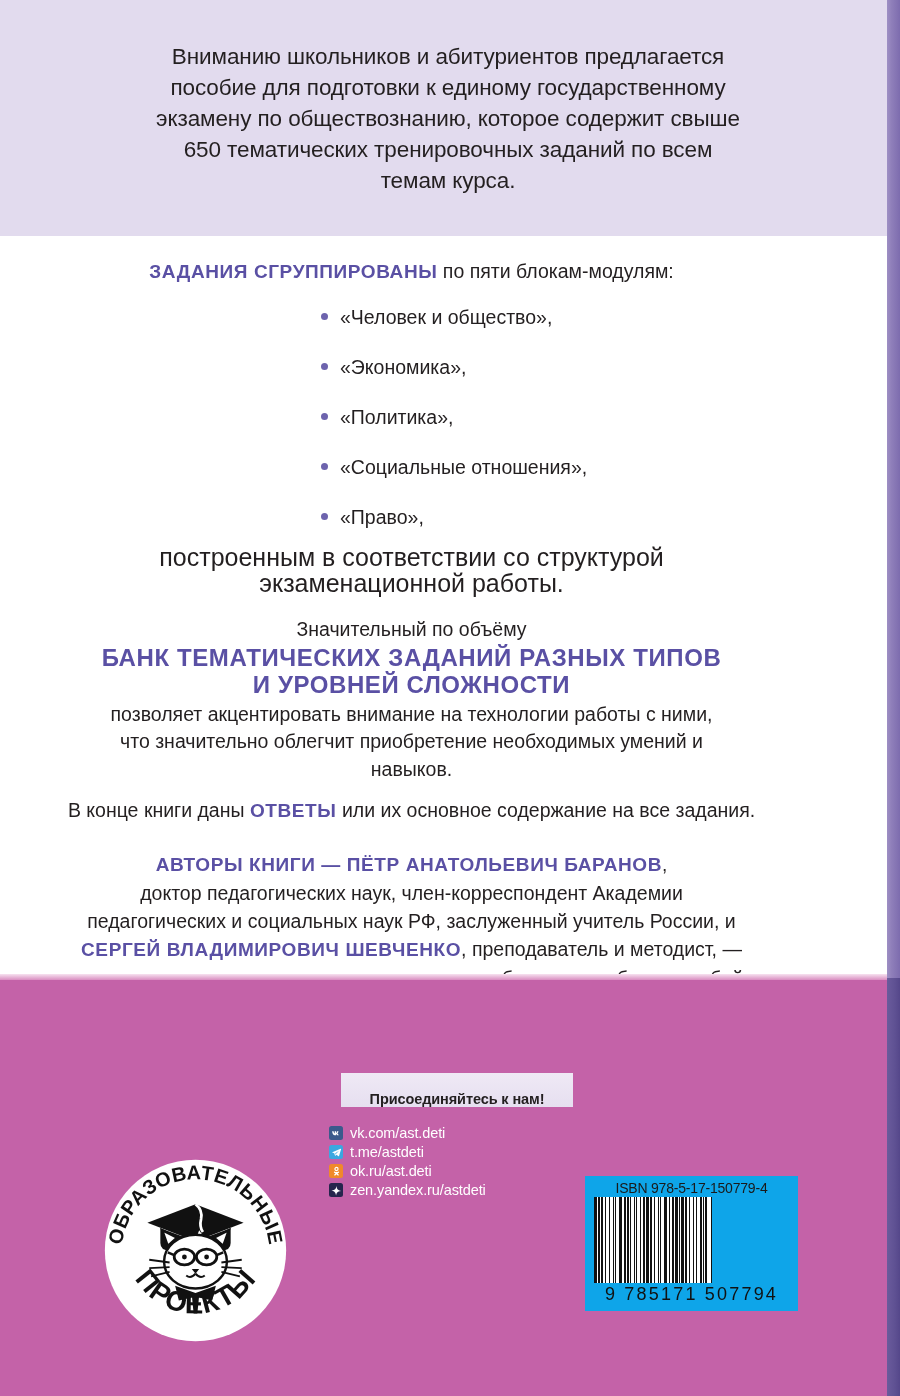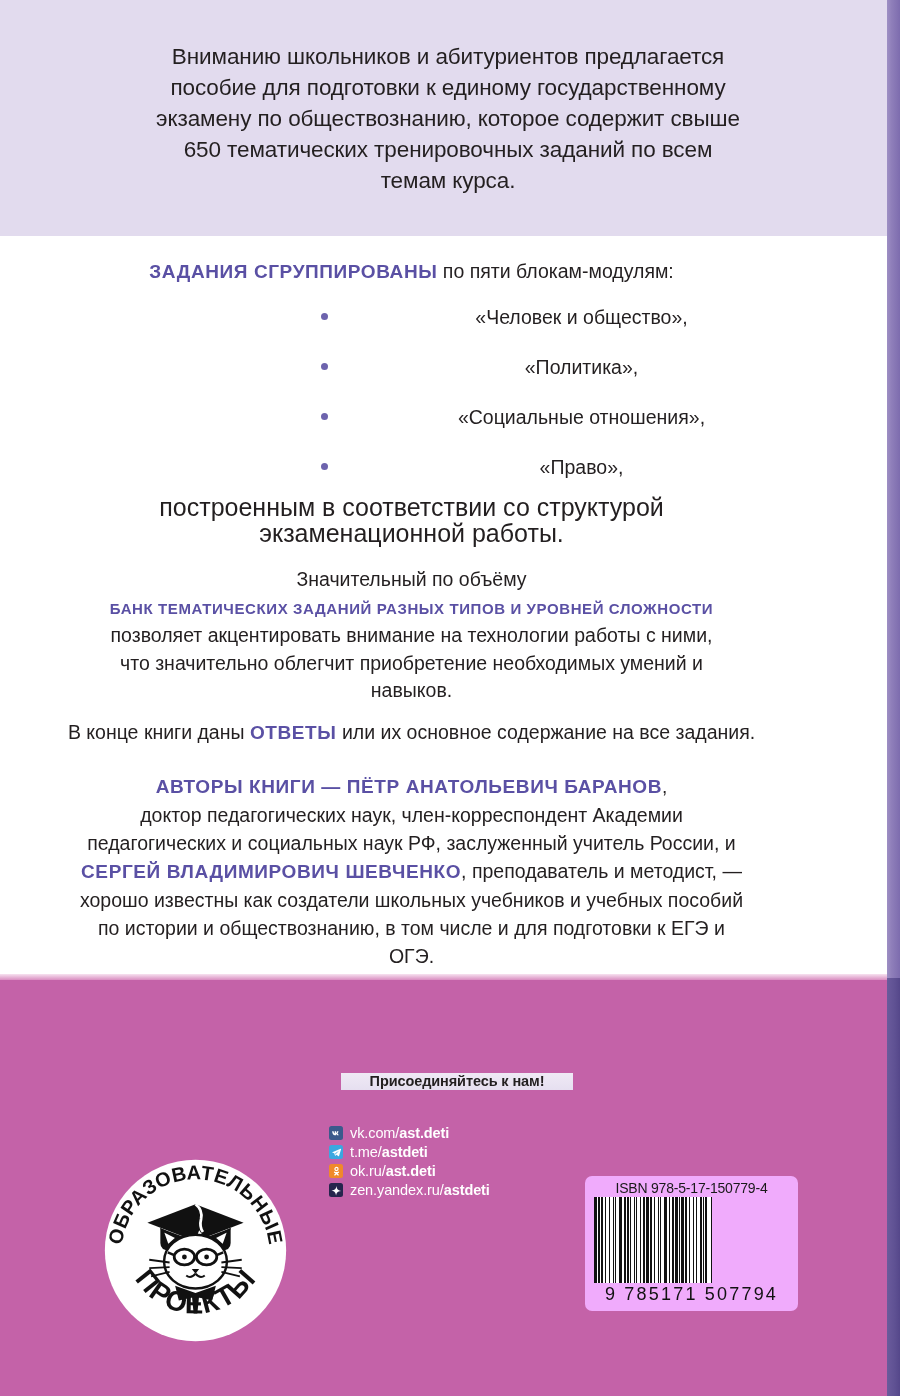--- a/index.html
+++ b/index.html
@@ -87,21 +87,21 @@
     list-style:none;
     margin:10px 0 0 0;
     padding:0;
     display:block;
   }
   #module-list li {
     font-size:19.5px;
     line-height:25px;
     color:#231f20;
     padding:5.5px 0;
-    text-align:center;
+    text-align:left;
     margin-left:321px;
     position:relative;
     padding-left:19px;
     white-space:nowrap;
     margin-top:14px;
   }
   #module-list li::before {
     content:"";
     position:absolute;
     left:0; top:14px;
@@ -115,21 +115,21 @@
     font-size:25px;
     line-height:26px;
   }
 
   #bank-para {
     margin-top:20px;
     font-size:19.5px;
     line-height:27.5px;
     padding:0 95px;
   }
-  #bank-para .purple { font-size:15px; }
+  #bank-para .purple { font-size:24px; }
 
   #answers-para {
     margin-top:14px;
     font-size:19.5px;
     line-height:27px;
   }
   #answers-para .purple { font-size:19px; }
 
   #authors-head {
     margin-top:30px;
@@ -153,23 +153,23 @@
   #pink-top-edge {
     position:absolute; left:0; top:974px;
     width:887px; height:6px;
     background:linear-gradient(to bottom,#f7e2f0,#d98ec1);
     z-index:6;
   }
 
   
   #join-box {
     position:absolute; left:341px; top:1073px;
-    width:232px; height:17px;
+    width:232px; height:34px;
     background:linear-gradient(to bottom,#efe9f5,#e6dff0);
-    display:flex; align-items:flex-start; justify-content:center;
+    display:flex; align-items:flex-end; justify-content:center;
     z-index:10;
   }
   #join-label {
     font-size:14.5px; font-weight:bold; color:#231f20;
     letter-spacing:-0.1px;
   }
 
   #site-url {
     position:absolute; left:0; top:1100px; width:887px;
     text-align:center;
@@ -195,41 +195,40 @@
     flex:0 0 14px;
     display:flex; align-items:center; justify-content:center;
     font-size:8.5px; font-weight:bold; color:#fff;
     line-height:1;
     font-family:"Liberation Sans", sans-serif;
   }
   .social-text {
     font-size:14.5px; color:#ffffff; white-space:nowrap;
     letter-spacing:-0.1px;
   }
-  .social-text b { font-weight:bold; }
+  .social-text b { font-weight:normal; }
   .ic-vk { background:#3b5a8c; }
   .ic-tg { background:#3ba7e0; }
   .ic-ok { background:#f0892a; }
   .ic-zen { background:#26254d; }
 
   
   #logo-stamp {
     position:absolute; left:103px; top:1158px;
     width:185px; height:185px;
     z-index:12;
   }
 
   
   #barcode-block {
     position:absolute; left:585px; top:1176px;
     width:213px; height:135px;
-    background:#f0abfc;
+    background:#0ea5e9;
     z-index:12;
     padding:4px 9px 3px 9px;
-    border-radius:7px;
   }
   #isbn-text {
     font-family:"Liberation Sans", sans-serif;
     font-size:14px;
     color:#1a1a1a;
     text-align:center;
     letter-spacing:-0.2px;
     line-height:16px;
   }
   #barcode-bars {
@@ -261,20 +260,21 @@
   </div>
 
   <div id="middle">
 
     <div class="blk" id="grouped-line">
       <span class="purple" style="transform: none;">ЗАДАНИЯ СГРУППИРОВАНЫ</span><span> по пяти блокам-модулям:</span>
     </div>
 
     <ul id="module-list">
       <li>«Человек и общество»,</li>
+      <li>«Экономика»,</li>
       <li>«Политика»,</li>
       <li>«Социальные отношения»,</li>
       <li>«Право»,</li>
     </ul>
 
     <div class="blk" id="built-para">
       <div>построенным в соответствии со структурой</div>
       <div>экзаменационной работы.</div>
     </div>
 

